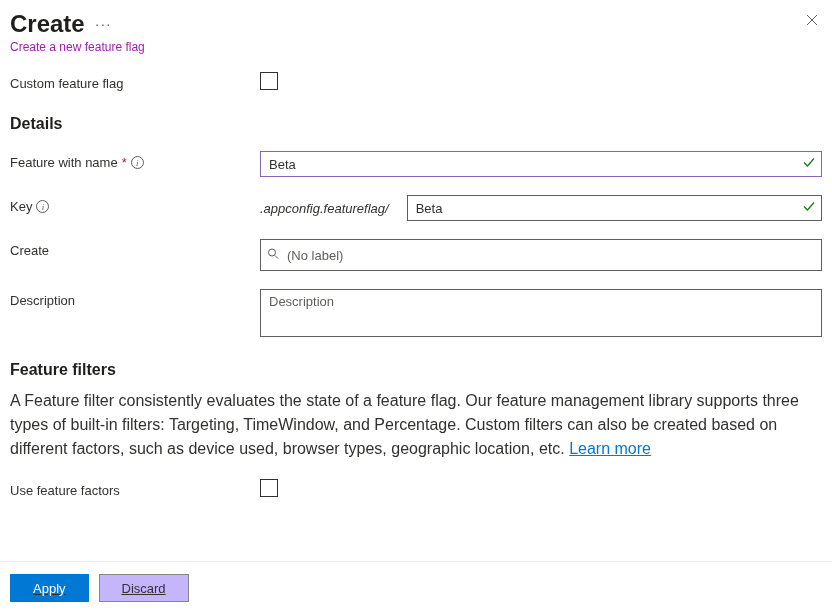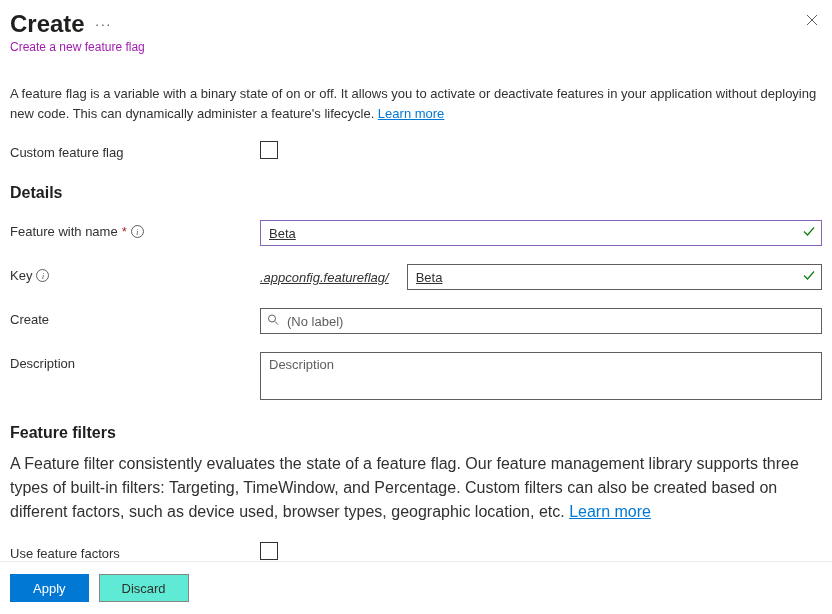--- a/index.html
+++ b/index.html
@@ -27,71 +27,68 @@
     .required { color: #a4262c; }
     .info-icon { width: 13px; height: 13px; border: 1px solid #605e5c; border-radius: 50%; display: inline-flex; align-items: center; justify-content: center; font-size: 9px; color: #605e5c; font-style: italic; font-family: serif; cursor: pointer; }
     .checkbox { width: 18px; height: 18px; border: 1px solid #323130; background: #fff; cursor: pointer; }
     .section-heading { font-size: 16px; font-weight: 600; color: #201f1e; margin-top: 24px; }
     .text-input {
       flex: 1; height: 26px; padding: 0 8px; font-size: 13px;
       border: 1px solid #605e5c; color: #323130; font-family: inherit;
     }
     .text-input::placeholder { color: #605e5c; }
     .text-input.validated { border: 1px solid #8764b8; padding-right: 26px; }
-    .input-wrap { flex: 1; position: relative; display: flex; text-decoration: underline; }
+    .input-wrap { flex: 1; position: relative; display: flex; }
     .check-icon { position: absolute; right: 6px; top: 50%; transform: translateY(-50%); color: #107c10; font-size: 14px; pointer-events: none; }
     .key-prefix { font-style: italic; color: #323130; font-size: 13px; margin-right: 18px; align-self: center; }
     .key-input {
       flex: 1; height: 26px; padding: 0 8px 0 8px; font-size: 13px;
       border: 1px solid #605e5c; color: #323130; font-family: inherit; padding-right: 26px;
     }
     .label-input-wrap { flex: 1; position: relative; }
     .label-input {
-      width: 100%; height: 26px; padding: 0 8px 0 26px; font-size: 13px;
+      width: 100%; height: 32px; padding: 0 8px 0 26px; font-size: 13px;
       border: 1px solid #605e5c; color: #323130; font-family: inherit;
     }
     .label-input::placeholder { color: #605e5c; }
     .search-icon { position: absolute; left: 7px; top: 50%; transform: translateY(-50%); color: #605e5c; font-size: 12px; pointer-events: none; }
     .textarea {
       flex: 1; height: 48px; padding: 4px 8px; font-size: 13px;
       border: 1px solid #605e5c; color: #323130; font-family: inherit; resize: none;
     }
     .textarea::placeholder { color: #605e5c; }
     .filters-text { margin-top: 10px; font-size: 16px; color: #323130; line-height: 1.5; }
     .footer {
       position: absolute; bottom: 0; left: 0; right: 0;
       border-top: 1px solid #edebe9; padding: 12px 10px;
-      display: flex; gap: 10px; background: #fff;
+      display: flex; gap: 10px; background: #fff; text-decoration: underline;
     }
     .btn { height: 28px; padding: 0 22px; font-size: 13px; font-family: inherit; cursor: pointer; }
     .btn-primary { background: #0078d4; color: #fff; border: 1px solid #0078d4; }
-    .btn-secondary { background: #5eead4; color: #323130; border: 1px solid #8a8886; }
+    .btn-secondary { background: #c4b5fd; color: #323130; border: 1px solid #8a8886; }
   </style>
 </head>
 <body>
 
 <div class="panel">
   <div class="header-row">
     <div>
       <div class="title-wrap">
         <h1 class="title">Create</h1>
         <span class="more-dots">···</span>
       </div>
       <div class="subtitle">Create a new feature flag</div>
     </div>
     <div class="close-btn">
       <svg width="12" height="12" viewBox="0 0 12 12">
           <path d="M1 1 L11 11 M11 1 L1 11" stroke="#605e5c" stroke-width="1" fill="none"></path>
         </svg>
     </div>
   </div>
 
-  <p class="intro">
-    <span>A feature flag is a variable with a binary state of on or off. It allows you to activate or deactivate features in your application without deploying new code. This can dynamically administer a feature's lifecycle. </span><a class="link">Learn more</a>
-  </p>
 
   <div class="field-row">
     <div class="field-label">Custom feature flag</div>
     <div class="checkbox"></div>
   </div>
 
   <h2 class="section-heading">Details</h2>
 
   <div class="field-row">
     <div class="field-label">

